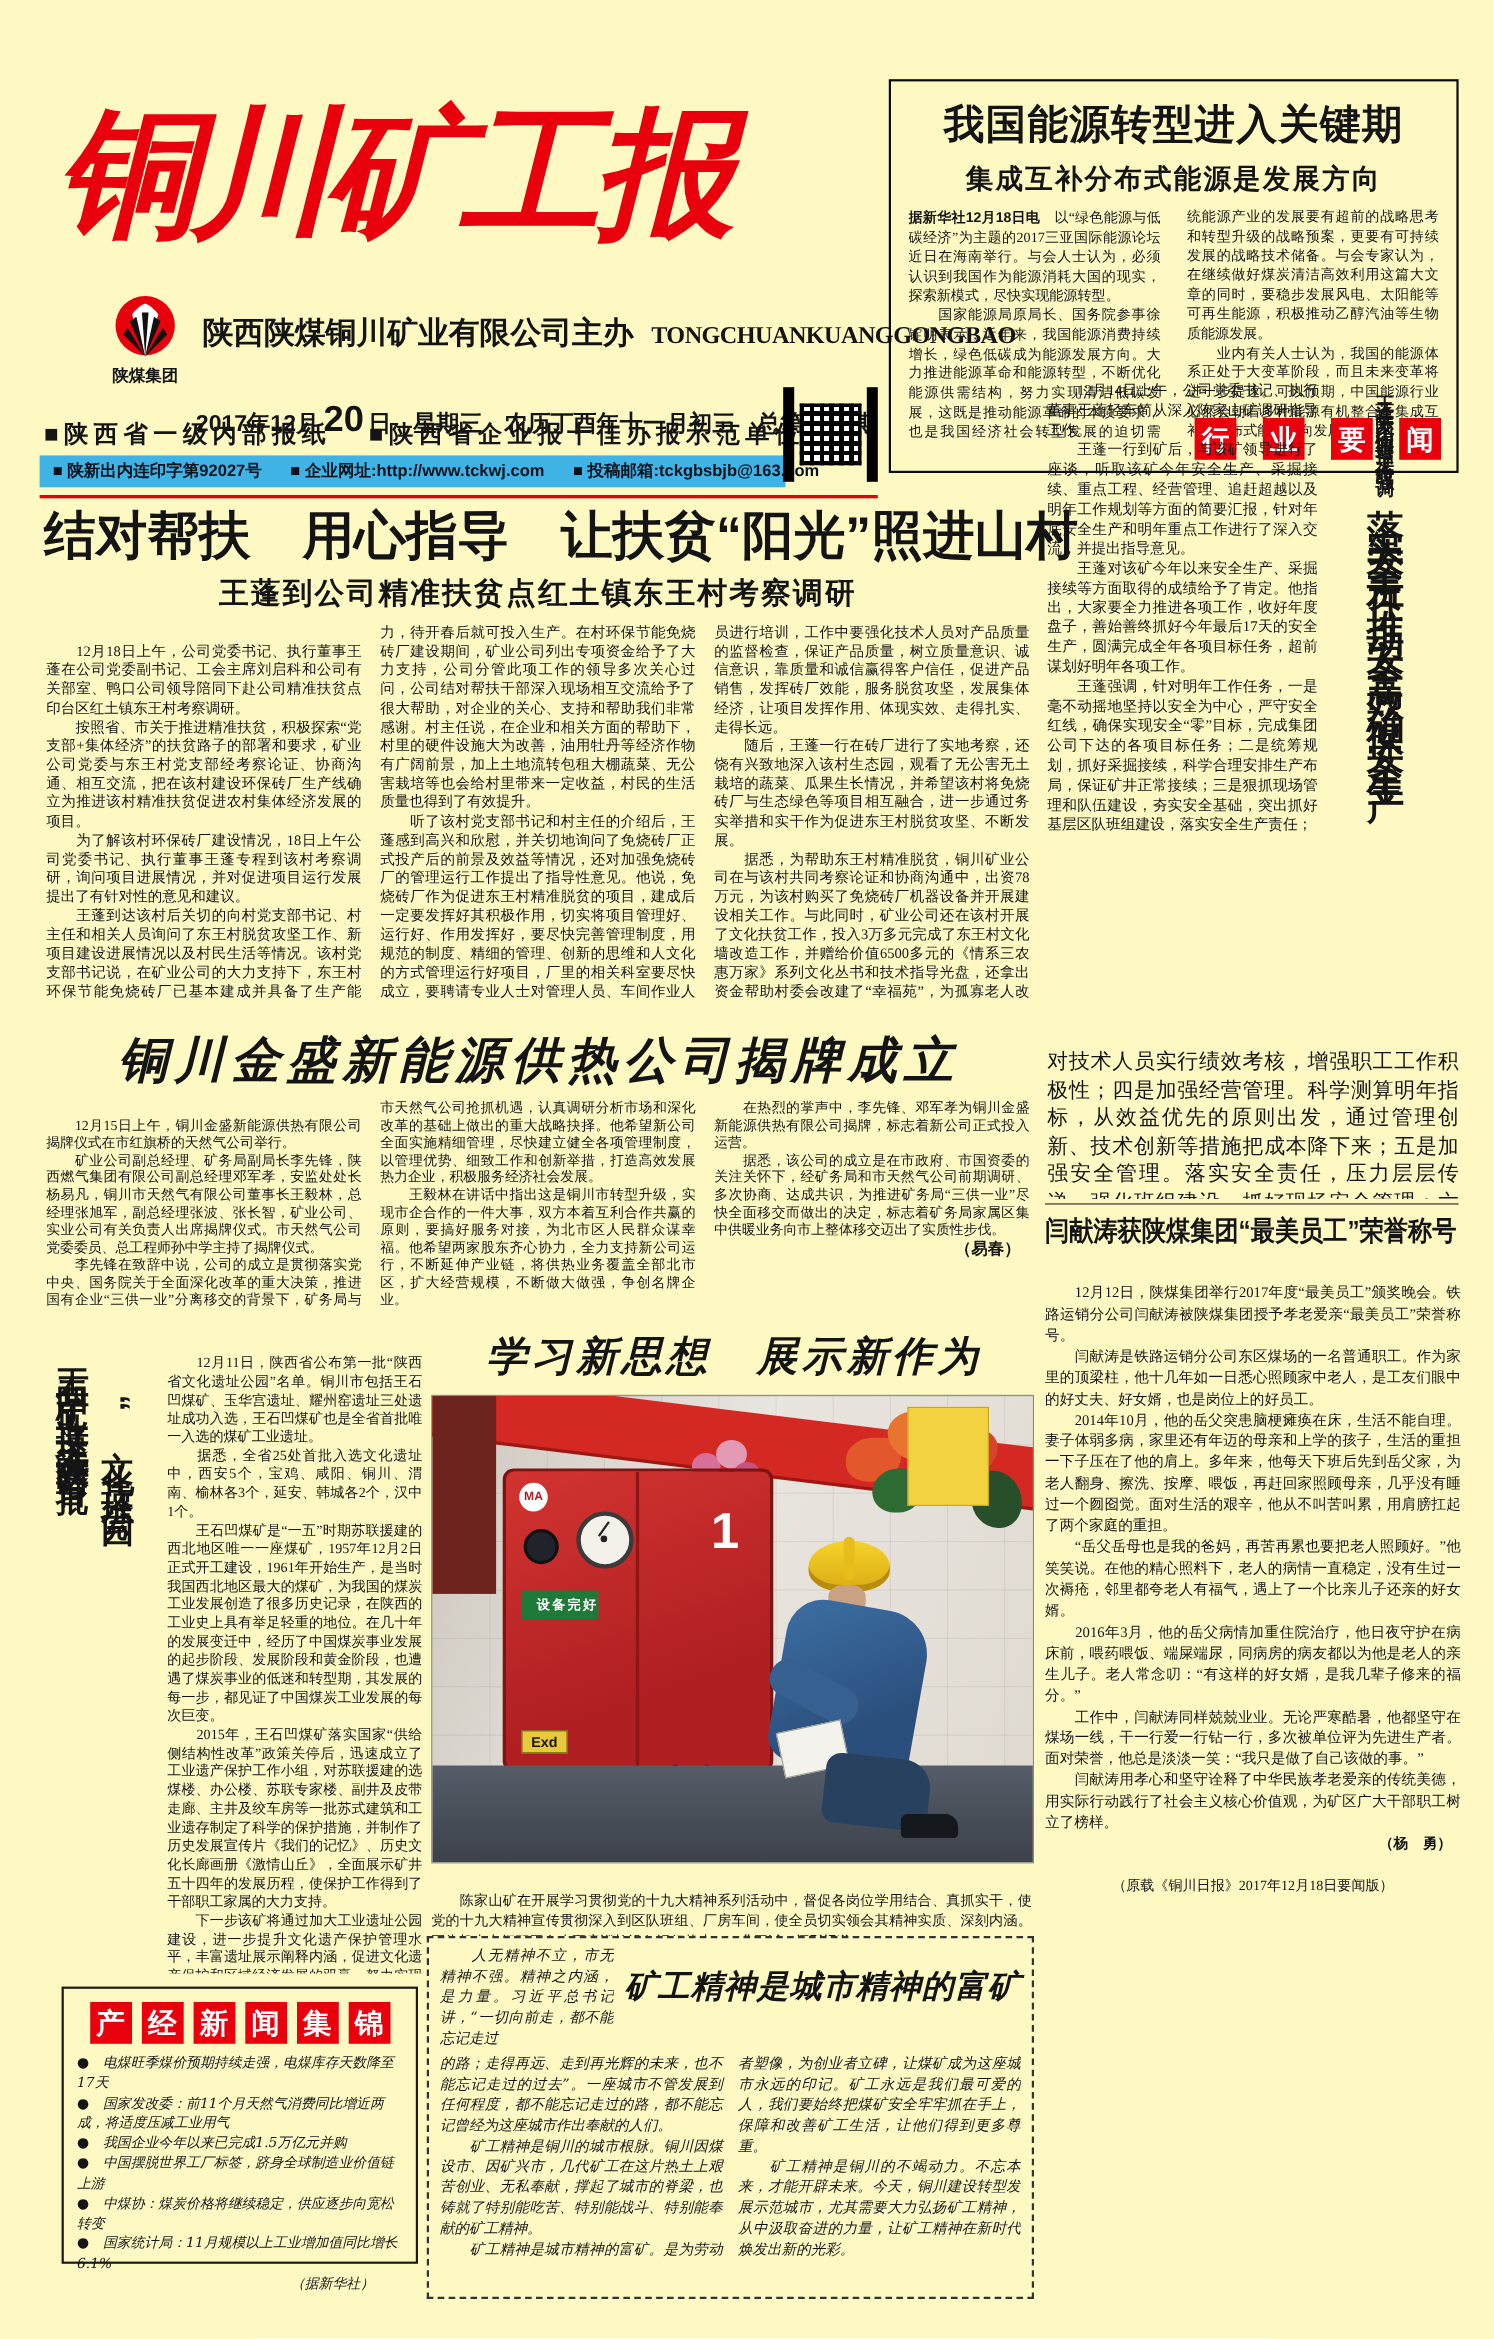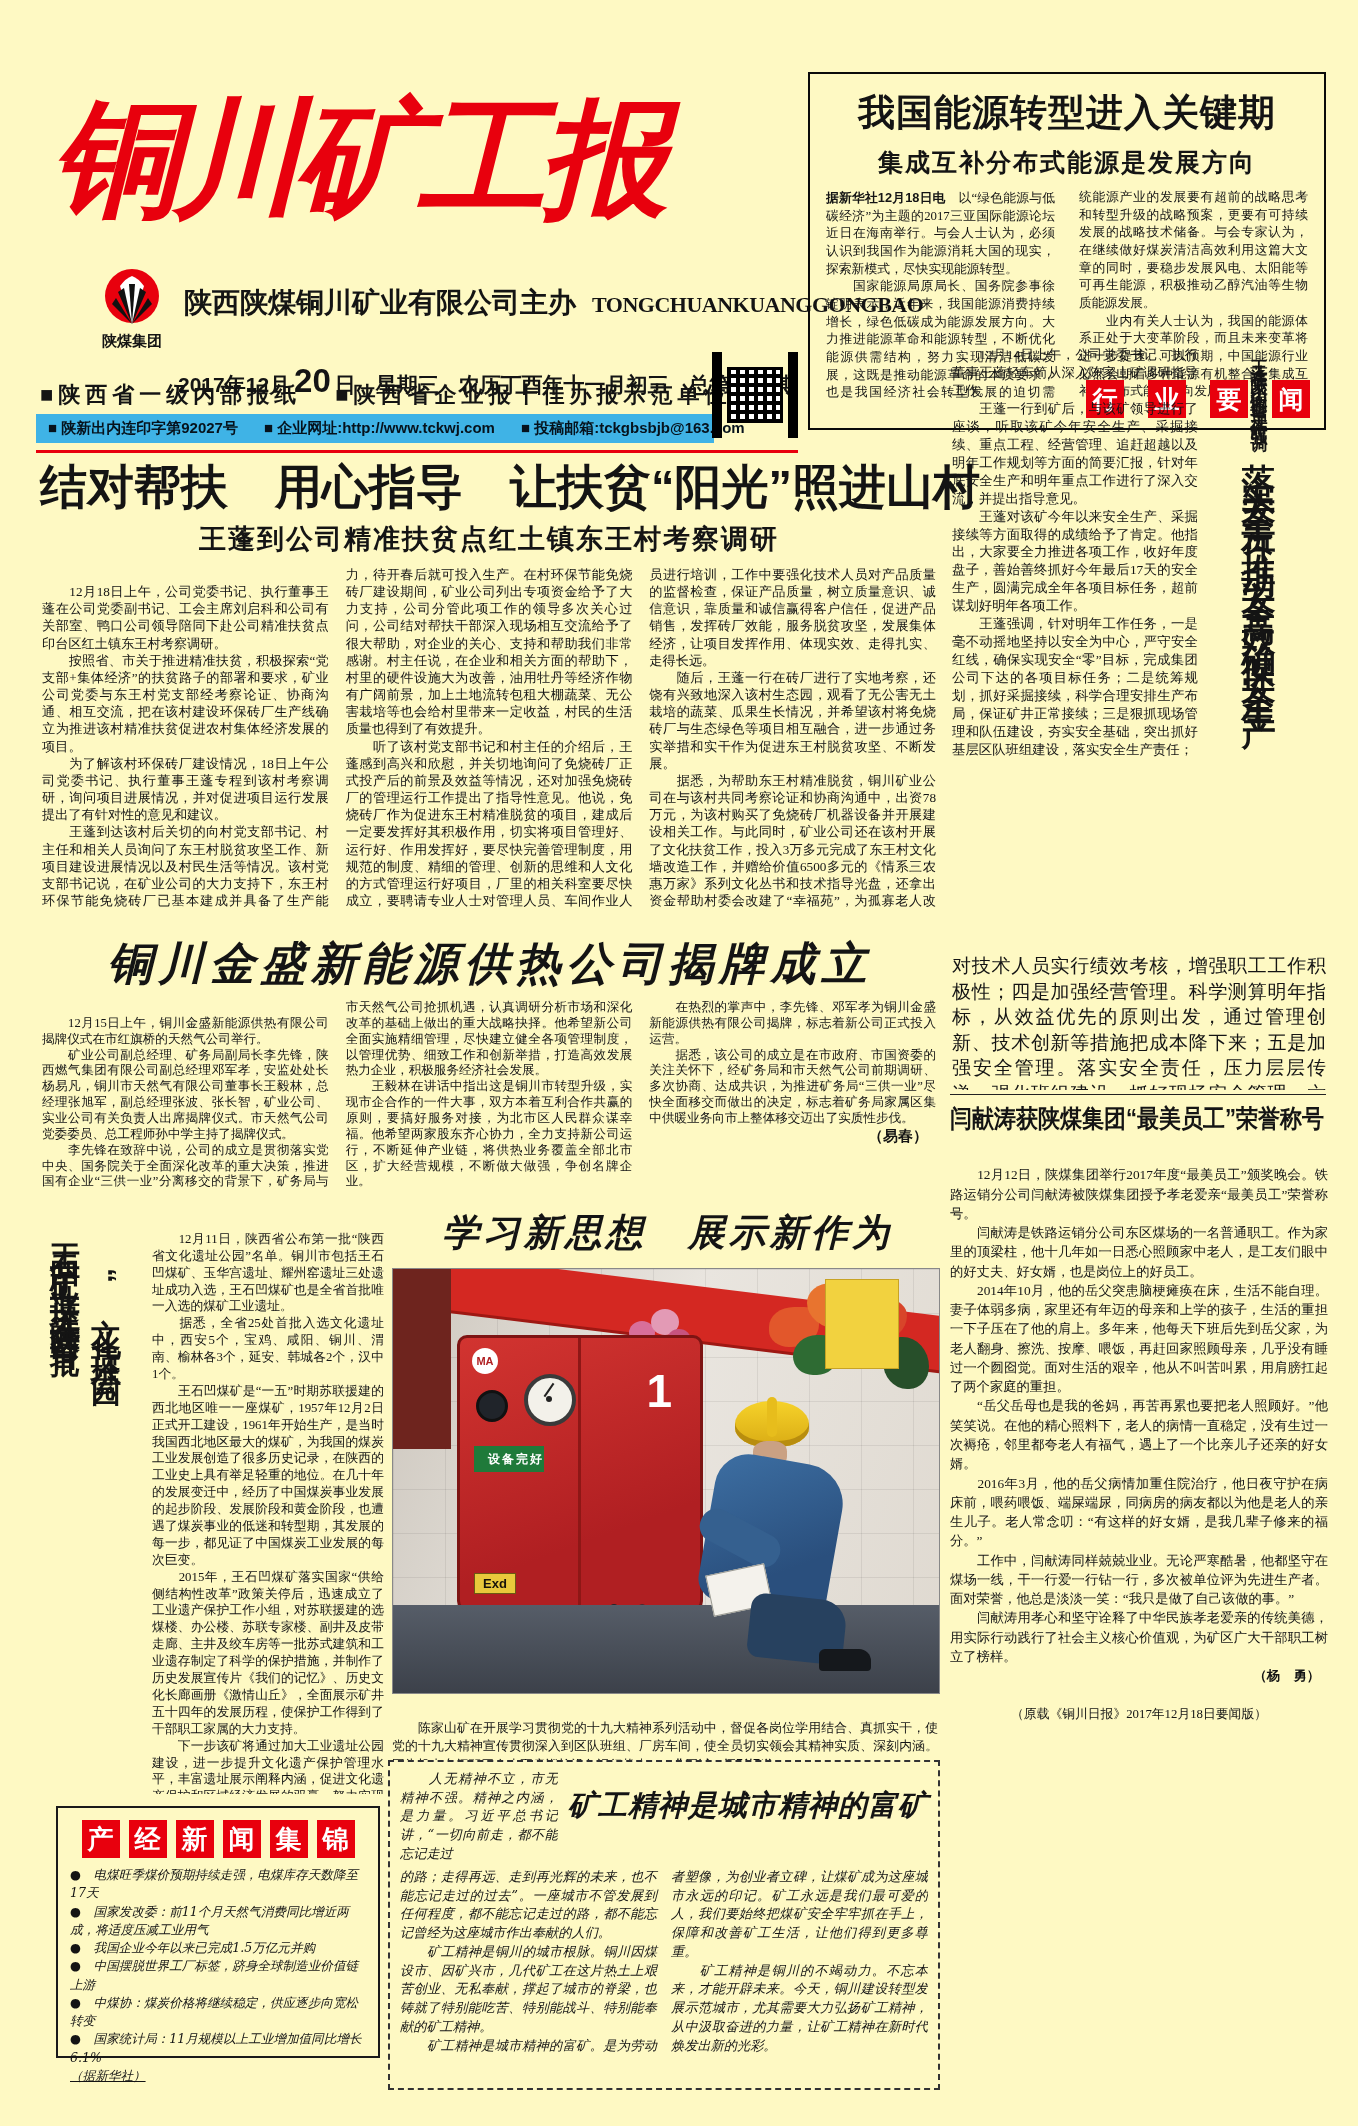--- a/index.html
+++ b/index.html
@@ -223,21 +223,21 @@
       <span class="sq hei" style="width:38px;height:38px;font-size:26px;">集</span>
       <span class="sq hei" style="width:38px;height:38px;font-size:26px;">锦</span>
     </div>
     <div class="kai" style="margin-top:8px;font-size:12.6px;line-height:1.45;">
       <div><span>●</span>　<span>电煤旺季煤价预期持续走强，电煤库存天数降至17天</span></div>
       <div><span>●</span>　<span>国家发改委：前11个月天然气消费同比增近两成，将适度压减工业用气</span></div>
       <div><span>●</span>　<span>我国企业今年以来已完成1.5万亿元并购</span></div>
       <div><span>●</span>　<span>中国摆脱世界工厂标签，跻身全球制造业价值链上游</span></div>
       <div><span>●</span>　<span>中煤协：煤炭价格将继续稳定，供应逐步向宽松转变</span></div>
       <div><span>●</span>　<span>国家统计局：11月规模以上工业增加值同比增长6.1%</span></div>
-      <div class="kai" style="padding-right:26px;text-decoration:underline;">（据新华社）</div>
+      <div class="kai" style="text-align:right;padding-right:26px;">（据新华社）</div>
     </div>
   </div>
 
   <div class="abs" style="left:388px;top:1760px;width:552px;height:330px;border:2px dashed #333;box-sizing:border-box;padding:8px 10px;">
     <div style="display:flex;gap:10px;">
       <div class="kai flow" style="width:168px;font-size:13.2px;line-height:1.42;height:96px;">　　人无精神不立，市无精神不强。精神之内涵，是力量。习近平总书记讲，“一切向前走，都不能忘记走过</div>
       <div class="brush" style="flex:1;font-size:29px;text-align:center;padding-top:16px;letter-spacing:1px;white-space:nowrap;">矿工精神是城市精神的富矿</div>
     </div>
     <div class="kai flow" style="margin-top:2px;column-count:2;column-gap:14px;font-size:13.2px;line-height:1.42;height:204px;">的路；走得再远、走到再光辉的未来，也不能忘记走过的过去”。一座城市不管发展到任何程度，都不能忘记走过的路，都不能忘记曾经为这座城市作出奉献的人们。
 　　矿工精神是铜川的城市根脉。铜川因煤设市、因矿兴市，几代矿工在这片热土上艰苦创业、无私奉献，撑起了城市的脊梁，也铸就了特别能吃苦、特别能战斗、特别能奉献的矿工精神。

